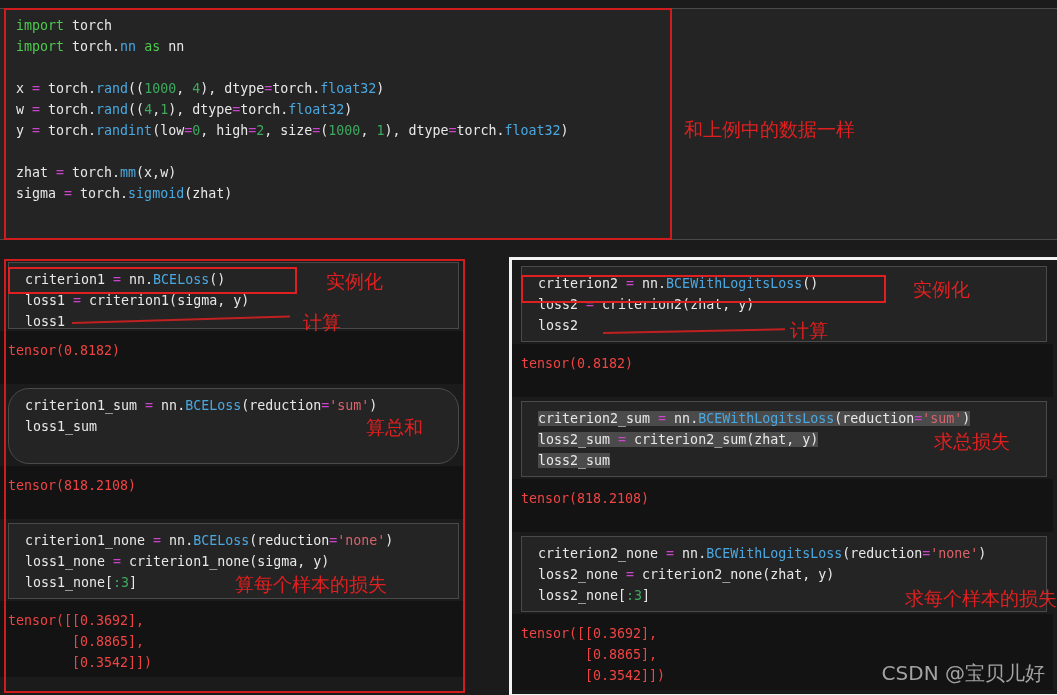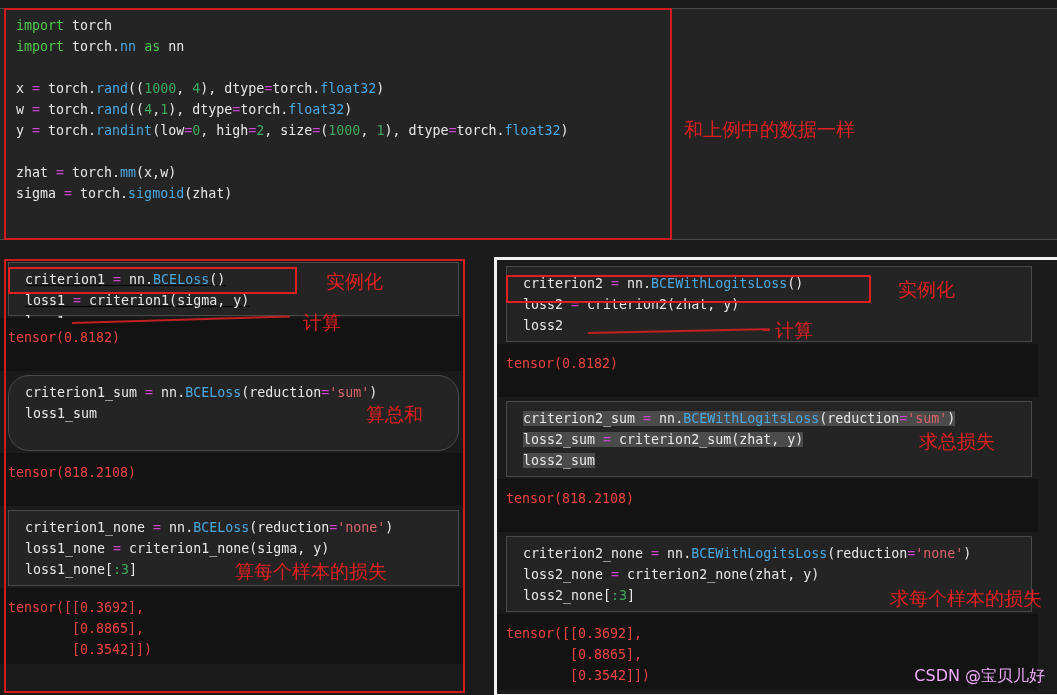--- a/index.html
+++ b/index.html
@@ -47,27 +47,27 @@
   .redframe{position:absolute;border:2px solid #d01c1c;box-sizing:border-box;pointer-events:none;}
   .whiteframe{position:absolute;border:3px solid #f2f2f2;box-sizing:border-box;pointer-events:none;}
 
   
   #top-cell{position:absolute;left:0;top:8px;width:1057px;height:232px;}
   #top-cell .nb-code{width:1057px;height:232px;border-left:none;border-right:none;}
 
   
   .col{position:absolute;top:257px;}
   #col-left{left:0;width:465px;}
-  #col-right{left:494px;width:544px;}
+  #col-right{left:509px;width:544px;}
 
   .cellpair{position:relative;}
   .watermark{
-    position:absolute;right:12px;bottom:8px;color:#f0abfc;
+    position:absolute;right:12px;bottom:8px;color:#a3a3a3;
     font-family:"DejaVu Sans","Liberation Sans",sans-serif;
-    font-size:16px;white-space:nowrap;
+    font-size:20px;white-space:nowrap;
   }
 </style>
 </head>
 <body>
 
 <div class="stage">
 
   <div id="top-cell">
     <div class="nb-code">
       <div class="code-pad">
@@ -82,21 +82,21 @@
         <div class="line"><span class="plain">sigma </span><span class="op">=</span><span class="plain"> torch.</span><span class="fn">sigmoid</span><span class="plain">(zhat)</span></div>
       </div>
     </div>
     <div class="redframe" style="left:4px;top:0px;width:668px;height:232px;"></div>
     <div class="ann" style="left:684px;top:112px;">和上例中的数据一样</div>
   </div>
 
   <div class="col" id="col-left">
 
     <div class="cellpair" style="position:relative;">
-      <div class="nb-code" style="margin:5px 6px 0 8px;height:54px;text-decoration:underline;">
+      <div class="nb-code" style="margin:5px 6px 0 8px;height:67px;">
         <div class="code-pad">
           <div class="line"><span class="plain">criterion1 </span><span class="op">=</span><span class="plain"> nn.</span><span class="fn">BCELoss</span><span class="plain">()</span></div>
           <div class="line"><span class="plain">loss1 </span><span class="op">=</span><span class="plain"> criterion1(sigma, y)</span></div>
           <div class="line"><span class="plain">loss1</span></div>
         </div>
       </div>
       <div class="nb-out" style="height:53px;margin-top:2px;">
         <div class="out-pad">
           <div class="line"><span class="outnum">tensor(0.8182)</span></div>
         </div>

